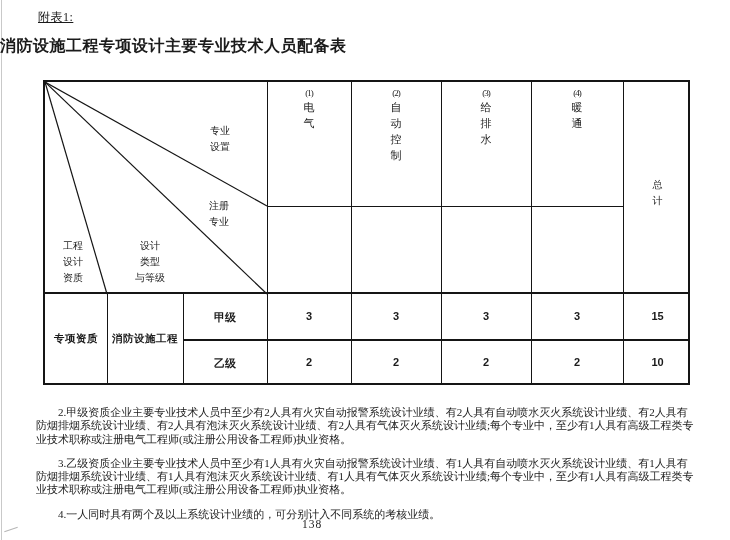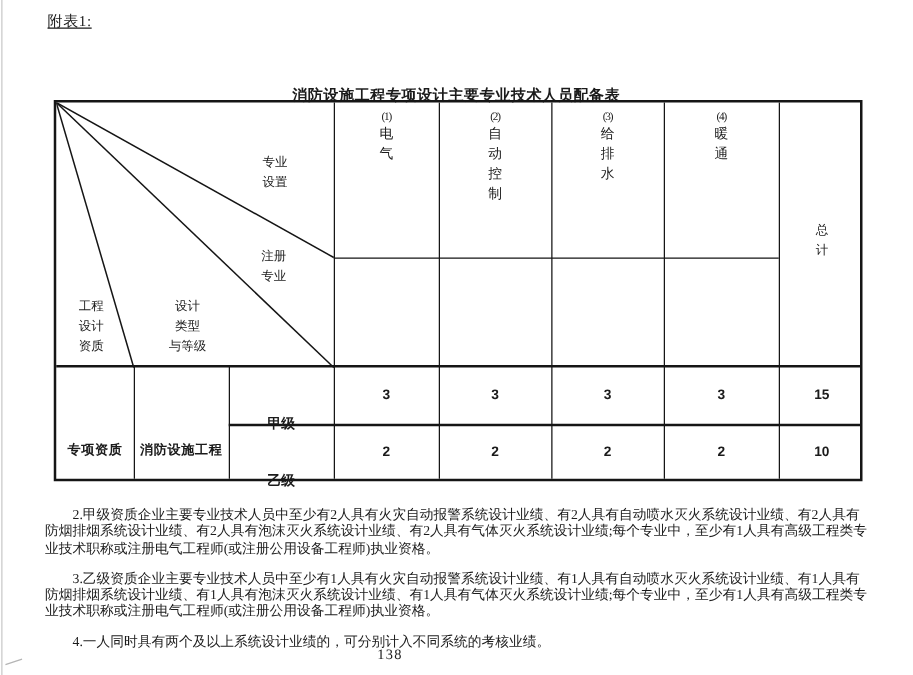--- a/index.html
+++ b/index.html
@@ -6,36 +6,36 @@
   body{
     width:730px;height:540px;position:relative;background:#ffffff;
     font-family:"Liberation Serif","DejaVu Serif",serif;color:#1b1b1b;
     overflow:hidden;
   }
   
   .scan-edge-left{position:absolute;left:1px;top:0;width:1px;height:540px;background:#c9c9c9;}
   .scan-mark{position:absolute;left:4px;top:529px;width:14px;height:1px;background:#b5b5b5;transform:rotate(-18deg);}
 
   .annex{position:absolute;left:38px;top:9px;font-size:12px;letter-spacing:.5px;text-decoration:underline;}
-  .title{position:absolute;left:0;top:36px;width:730px;text-align:center;
-         font-size:12px;font-weight:bold;letter-spacing:.5px;margin-top:32px;}
+  .title{position:absolute;left:0;top:36px;width:730px;text-align:left;
+         font-size:16px;font-weight:bold;letter-spacing:.5px;}
 
   .tbl{position:absolute;left:43px;top:80px;width:647px;height:305px;
        border:2px solid #151515;box-sizing:border-box;}
   .vl{position:absolute;width:1px;background:#151515;}
   .hl{position:absolute;height:1px;background:#151515;}
   .hl.thick{height:2px;}
   .diag{position:absolute;left:0;top:0;}
 
   .cell-label{position:absolute;text-align:center;font-size:10px;line-height:16px;}
   [data-bind-lines]{white-space:pre-line;}
   .colh{position:absolute;top:5px;text-align:center;}
   .colh .no{font-size:9px;line-height:12px;letter-spacing:-1px;}
   .colh .nm{font-size:11px;line-height:16px;}
-  .hcell{position:absolute;text-align:center;font-size:11px;font-weight:bold;margin-top:21px;}
+  .hcell{position:absolute;text-align:center;font-size:11px;font-weight:bold;}
   .hcell.small{font-size:10.5px;letter-spacing:.5px;}
   .num{position:absolute;text-align:center;font-size:11px;font-weight:bold;
        font-family:"Liberation Sans","DejaVu Sans",sans-serif;}
 
   .notes{position:absolute;left:36px;top:395px;width:660px;
          font-size:11px;line-height:13.3px;}
   .notes p{margin:0;}
   .notes p.ind{text-indent:2em;margin-top:11px;}
   .pagenum{position:absolute;left:0;top:518px;width:600px;text-align:center;
            padding-left:24px;box-sizing:border-box;font-size:11.5px;letter-spacing:1px;}

